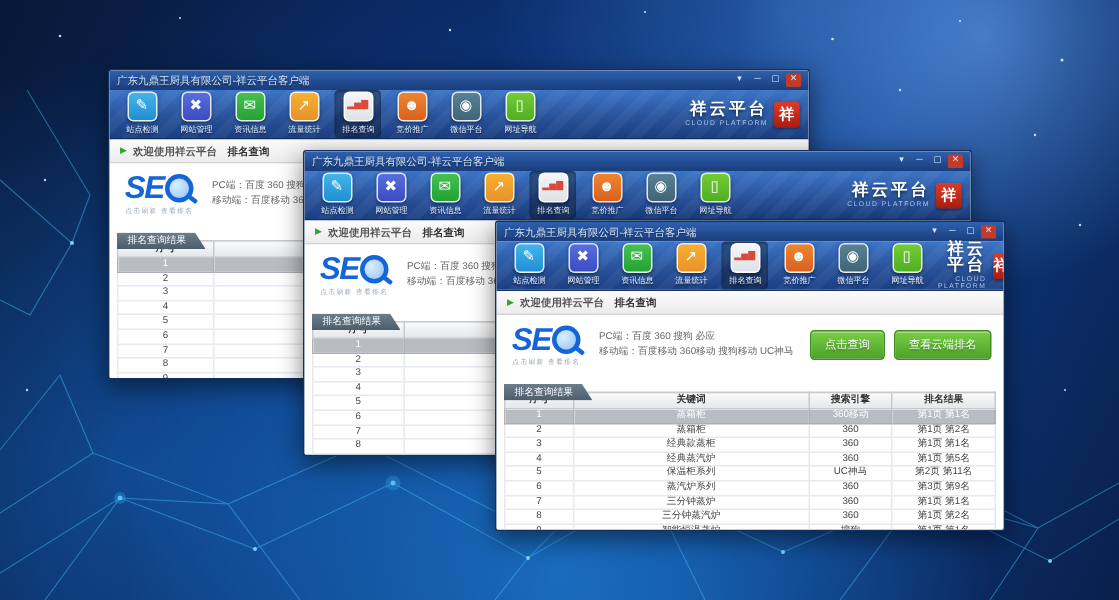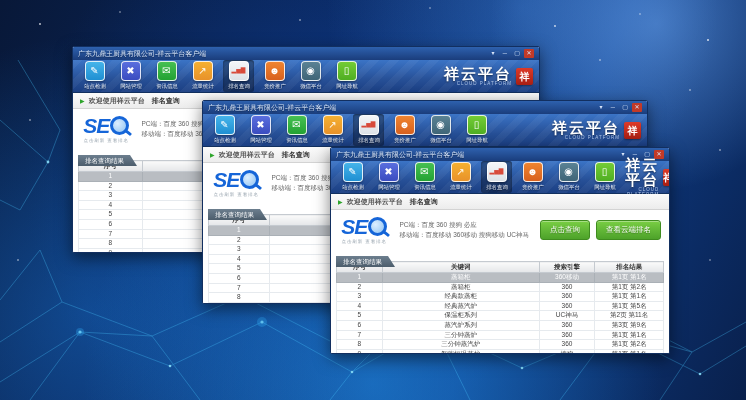--- a/index.html
+++ b/index.html
@@ -41,21 +41,21 @@
   .tb-item{display:flex;flex-direction:column;align-items:center;width:31px;padding:1px 0;border-radius:3px;}
   .tb-item.active{background:rgba(0,0,0,.30);box-shadow:inset 0 1px 2px rgba(0,0,0,.4);}
   .tb-icon{
     width:18px;height:18px;border-radius:4px;border:1px solid rgba(255,255,255,.85);
     color:#fff;font-size:10px;line-height:17px;text-align:center;
     box-shadow:0 1px 2px rgba(0,0,0,.35);overflow:hidden;
   }
   .tb-label{font-size:6px;color:#eaf1fb;margin-top:1px;white-space:nowrap;text-shadow:0 1px 1px rgba(0,0,0,.5);transform:scale(.9);}
   .brand{margin-left:auto;display:flex;align-items:center;gap:4px;}
   .brand-text{text-align:right;line-height:1;}
-  .brand-name{font-size:15px;font-weight:bold;color:#fff;letter-spacing:2px;text-shadow:0 1px 2px rgba(0,0,0,.5);}
+  .brand-name{font-size:11px;font-weight:bold;color:#fff;letter-spacing:2px;text-shadow:0 1px 2px rgba(0,0,0,.5);}
   .brand-sub{font-size:4.5px;color:#aec4e6;letter-spacing:1px;margin-top:1px;}
   .brand-seal{width:17px;height:17px;background:linear-gradient(180deg,#de3a28,#a81e12);border-radius:2px;color:#fff;font-size:10px;font-weight:bold;line-height:17px;text-align:center;box-shadow:0 1px 2px rgba(0,0,0,.4);}
   
   .breadcrumb{
     height:15px;flex:0 0 15px;display:flex;align-items:center;gap:4px;padding:0 7px;
     background:linear-gradient(180deg,#fbfbfb,#ececec);border-bottom:1px solid #d3d3d3;
   }
   .bc-flag{color:#2ea52c;font-size:6px;line-height:1;}
   .bc-welcome{font-size:7px;color:#555;font-weight:bold;}
   .bc-page{font-size:7px;color:#333;font-weight:bold;margin-left:3px;}

